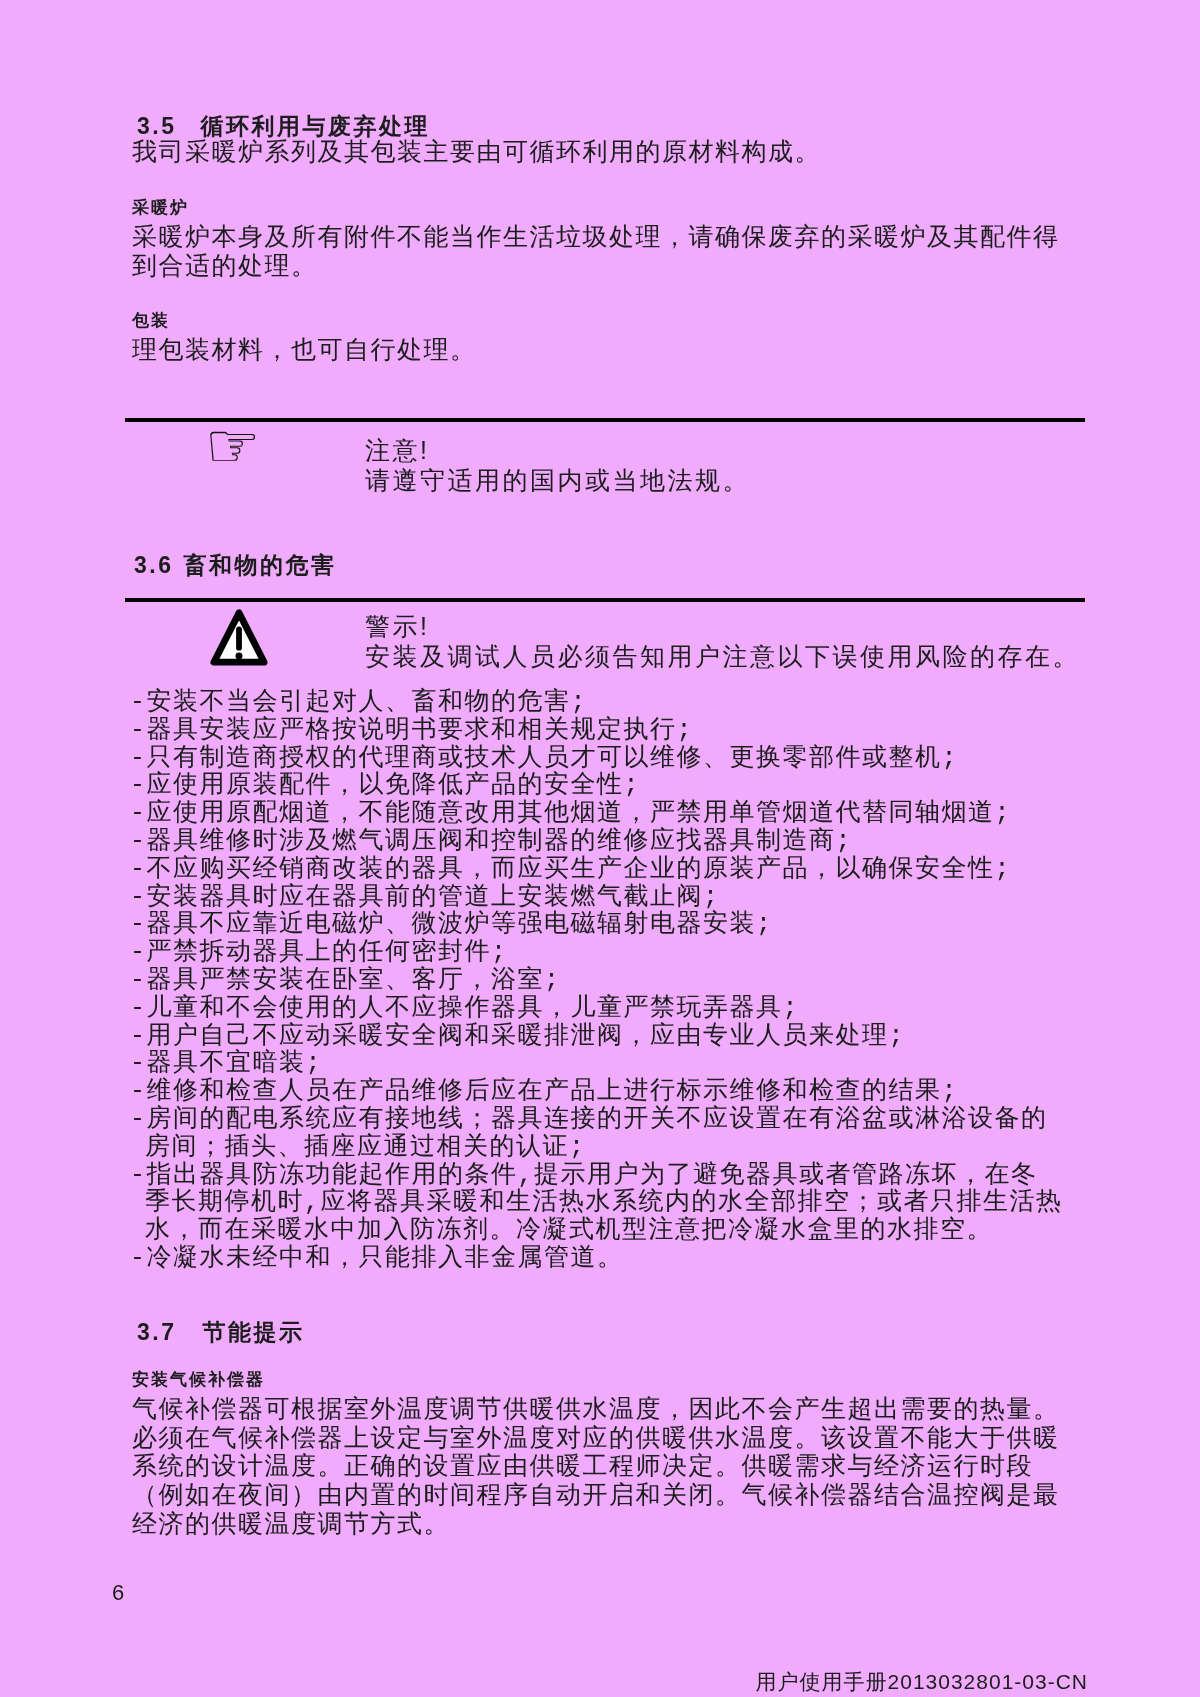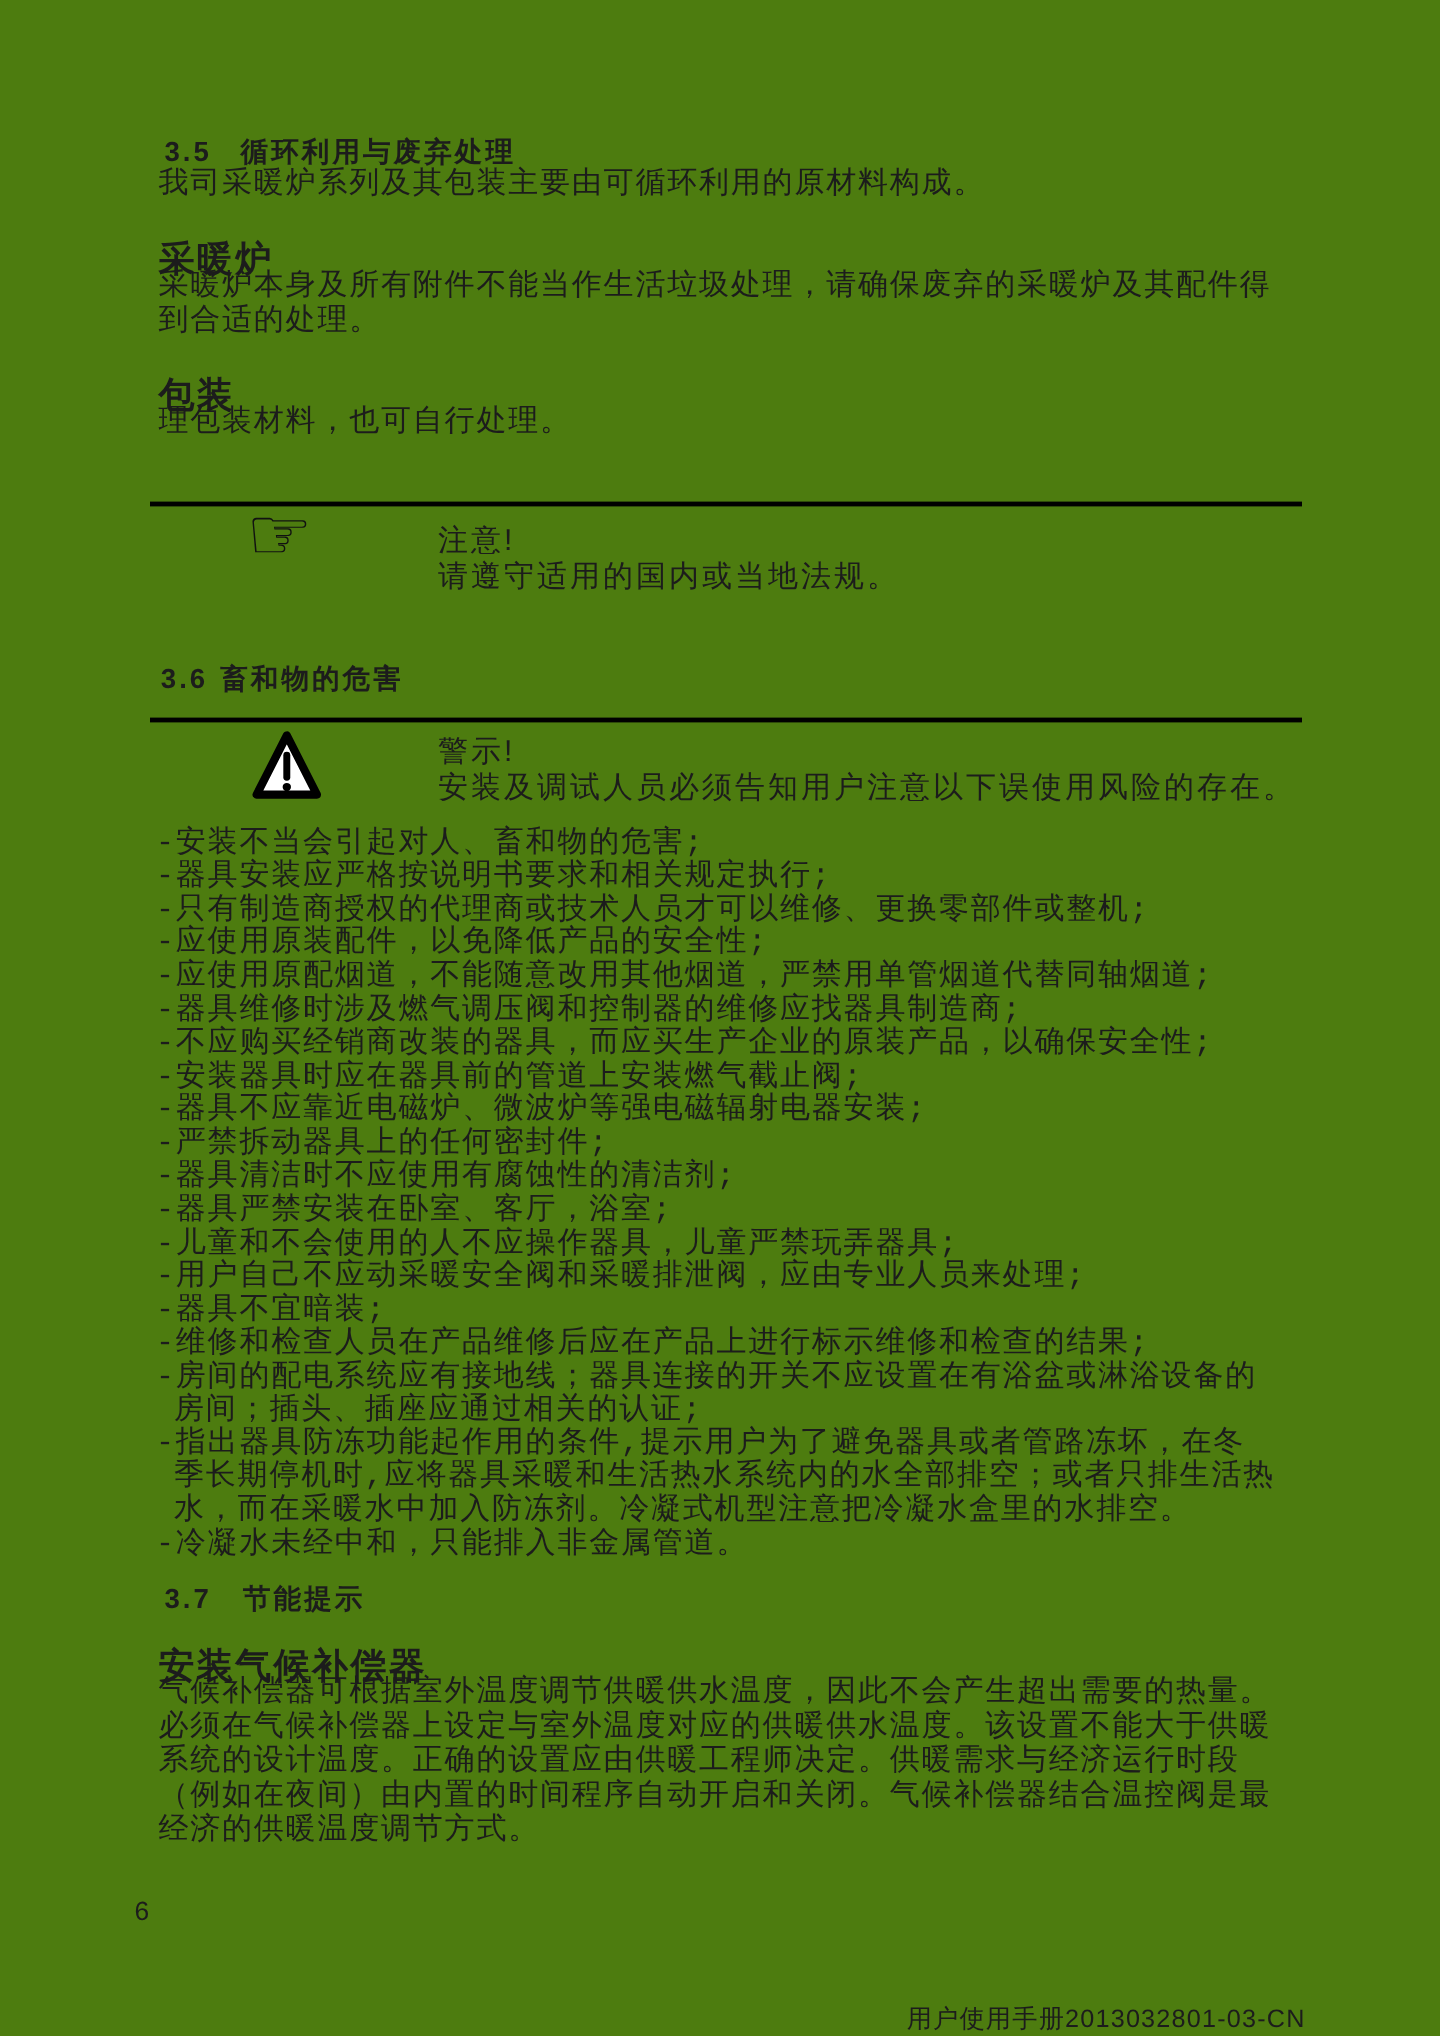--- a/index.html
+++ b/index.html
@@ -1,20 +1,20 @@
 <!DOCTYPE html>
 <html><head>
 <meta charset="utf-8">
 <style>
   html,body{margin:0;padding:0;background:#888;}
   .page{
     position:relative;
     width:1200px;height:1697px;
     margin:0 auto;
-    background:#4d7c0f;
+    background:#f0abfc;
     color:#1c1c1c;
     overflow:hidden;
   }
   .kai{
     font-family:Liberation Mono, monospace;
     font-size:25px;
     letter-spacing:1.5px;
     line-height:29px;
   }
   .hei{
@@ -23,21 +23,21 @@
   .sec-head{
     position:absolute;
     font-size:23px;font-weight:bold;letter-spacing:2.5px;
     white-space:nowrap;
   }
   .sec-head .gap24{margin-left:24px;}
   .sec-head .gap10{margin-left:10px;}
   .sec-head .gap26{margin-left:26px;}
   .subhead{
     position:absolute;
-    font-size:30px;font-weight:bold;letter-spacing:2px;
+    font-size:17px;font-weight:bold;letter-spacing:2px;
     font-family:Liberation Serif, serif;
     white-space:nowrap;
   }
   .para{position:absolute;white-space:nowrap;}
   .rule{
     position:absolute;left:125px;width:960px;height:4px;
     background:#000;
   }
   .hand-icon{
     position:absolute;left:205px;top:415px;
@@ -120,21 +120,20 @@
       <div class="risk-line">-安装不当会引起对人、畜和物的危害;</div>
       <div class="risk-line">-器具安装应严格按说明书要求和相关规定执行;</div>
       <div class="risk-line">-只有制造商授权的代理商或技术人员才可以维修、更换零部件或整机;</div>
       <div class="risk-line">-应使用原装配件，以免降低产品的安全性;</div>
       <div class="risk-line">-应使用原配烟道，不能随意改用其他烟道，严禁用单管烟道代替同轴烟道;</div>
       <div class="risk-line">-器具维修时涉及燃气调压阀和控制器的维修应找器具制造商;</div>
       <div class="risk-line">-不应购买经销商改装的器具，而应买生产企业的原装产品，以确保安全性;</div>
       <div class="risk-line">-安装器具时应在器具前的管道上安装燃气截止阀;</div>
       <div class="risk-line">-器具不应靠近电磁炉、微波炉等强电磁辐射电器安装;</div>
       <div class="risk-line">-严禁拆动器具上的任何密封件;</div>
-      <div class="risk-line">-器具清洁时不应使用有腐蚀性的清洁剂;</div>
       <div class="risk-line">-器具严禁安装在卧室、客厅，浴室;</div>
       <div class="risk-line">-儿童和不会使用的人不应操作器具，儿童严禁玩弄器具;</div>
       <div class="risk-line">-用户自己不应动采暖安全阀和采暖排泄阀，应由专业人员来处理;</div>
       <div class="risk-line">-器具不宜暗装;</div>
       <div class="risk-line">-维修和检查人员在产品维修后应在产品上进行标示维修和检查的结果;</div>
       <div class="risk-line">-房间的配电系统应有接地线；器具连接的开关不应设置在有浴盆或淋浴设备的</div>
       <div class="risk-line indent">房间；插头、插座应通过相关的认证;</div>
       <div class="risk-line">-指出器具防冻功能起作用的条件,提示用户为了避免器具或者管路冻坏，在冬</div>
       <div class="risk-line indent">季长期停机时,应将器具采暖和生活热水系统内的水全部排空；或者只排生活热</div>
       <div class="risk-line indent">水，而在采暖水中加入防冻剂。冷凝式机型注意把冷凝水盒里的水排空。</div>

